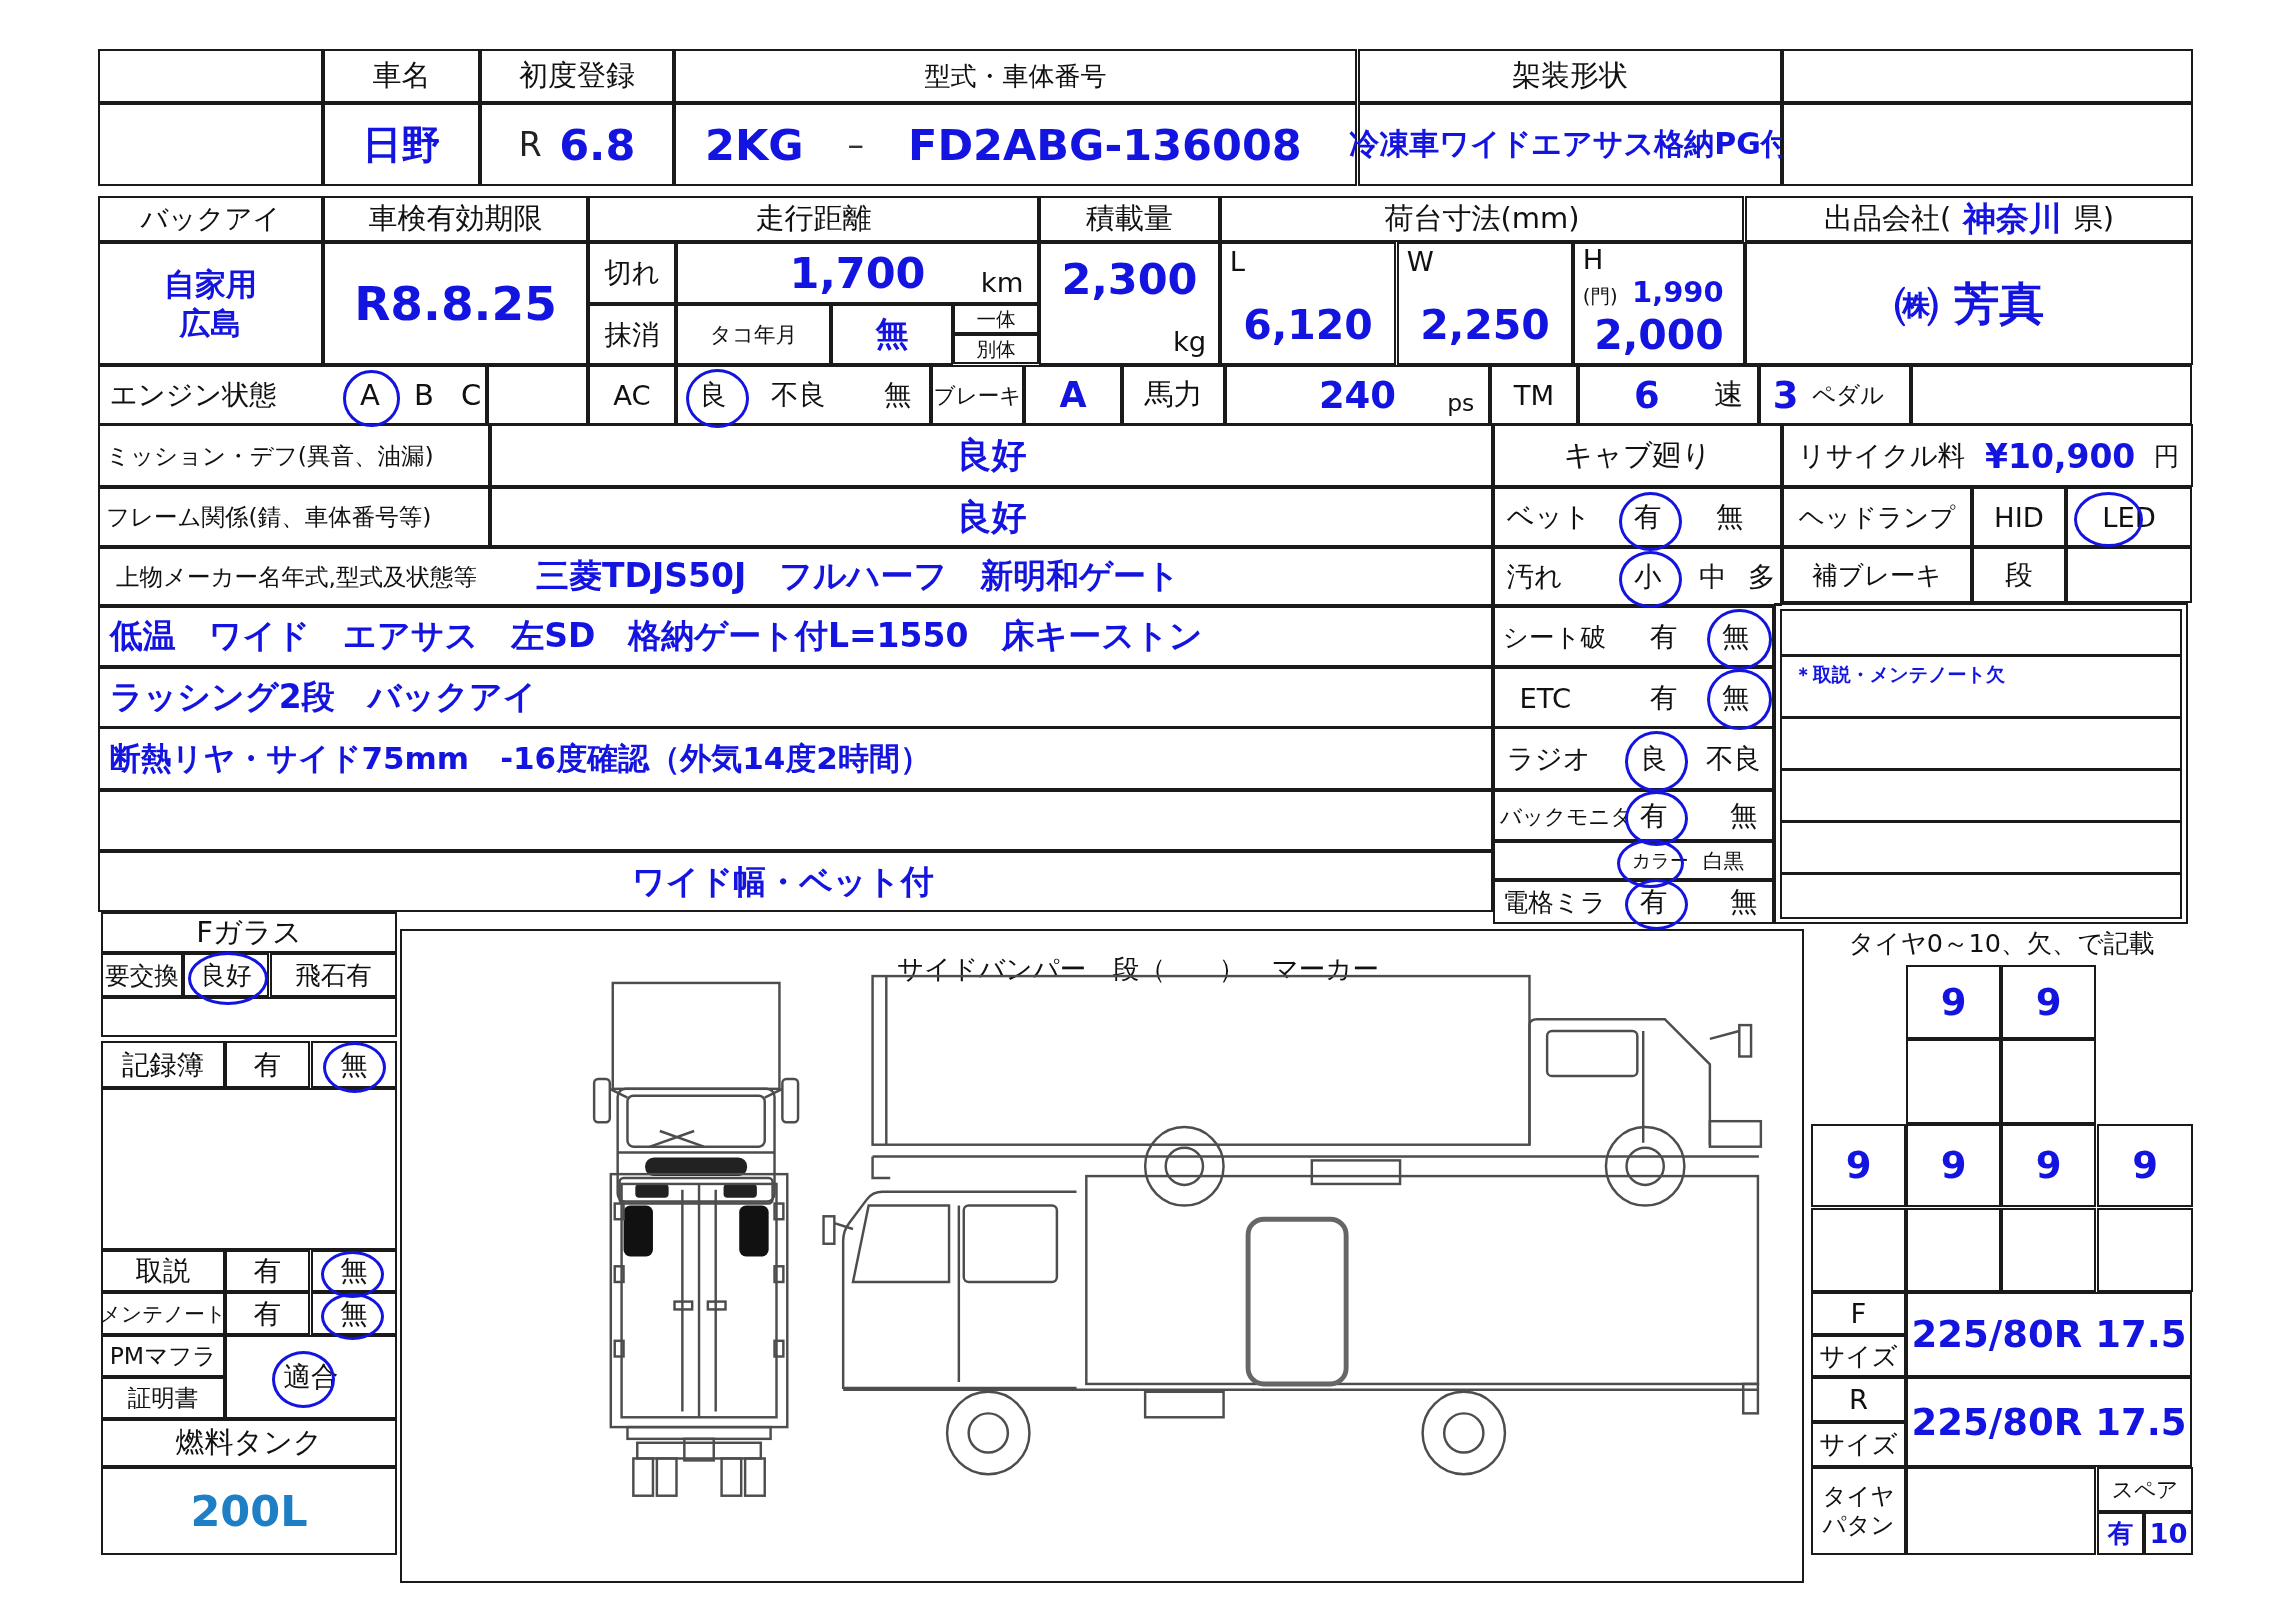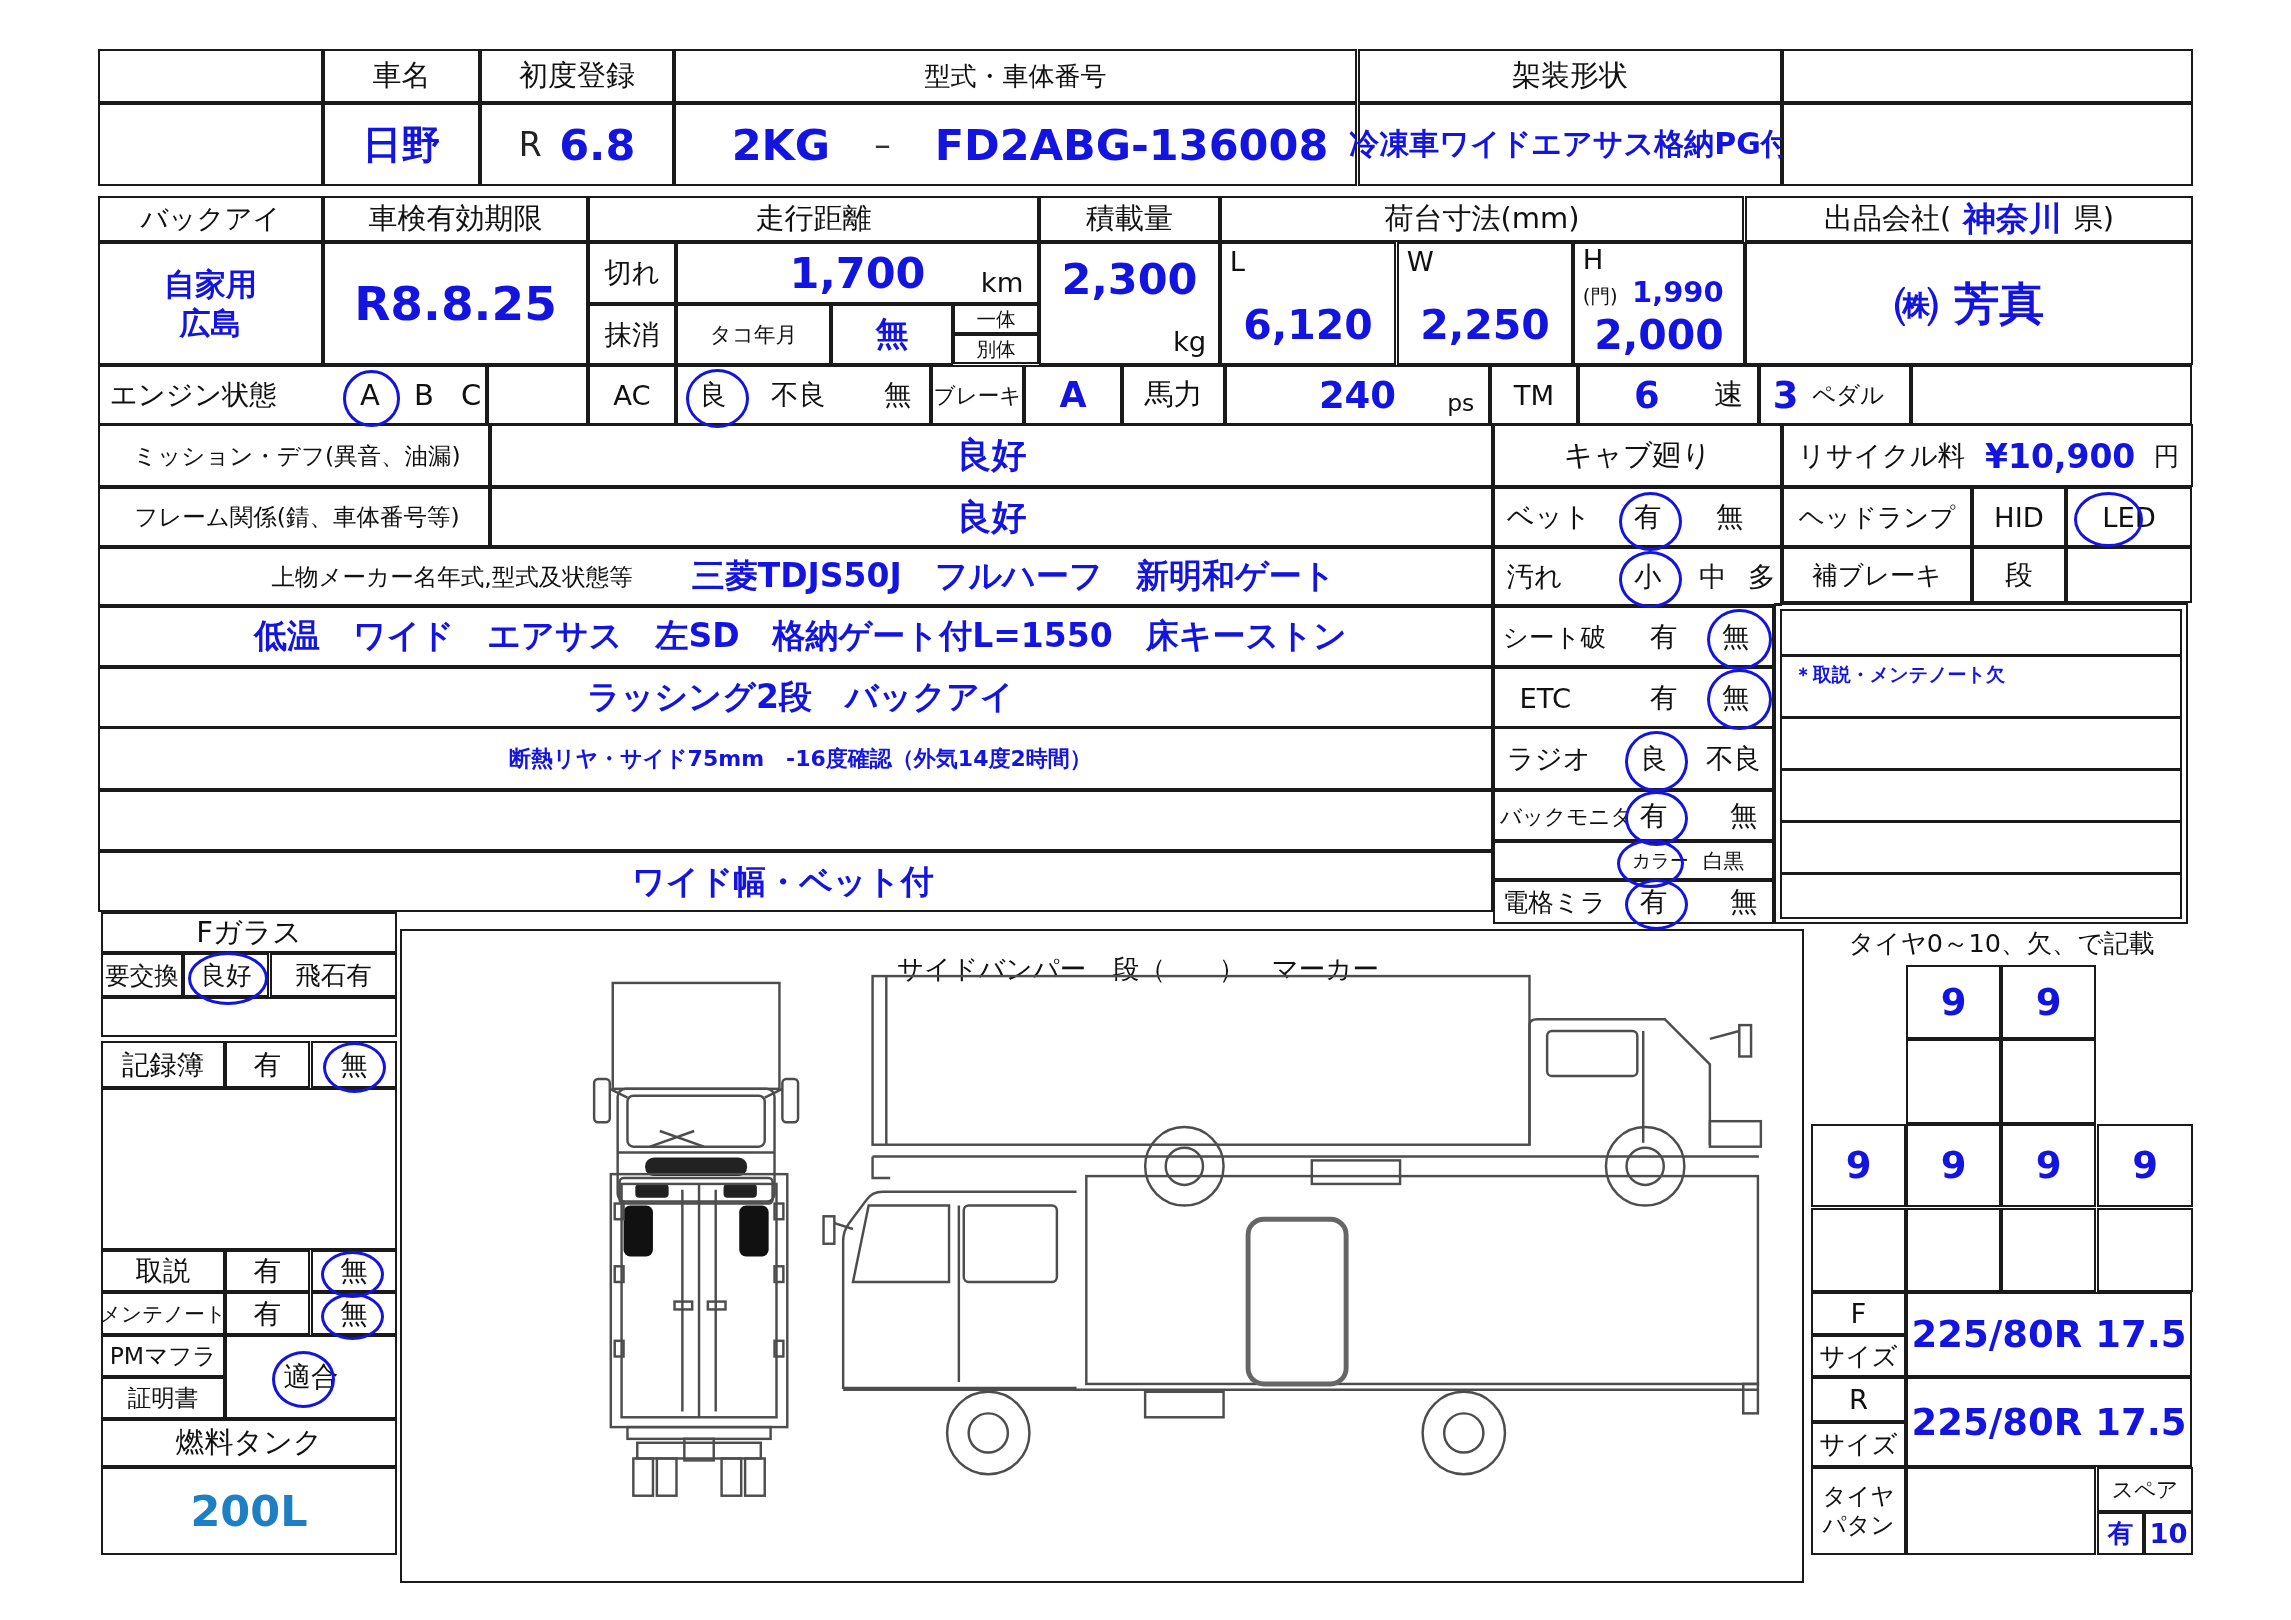--- a/index.html
+++ b/index.html
@@ -1,21 +1,21 @@
 <!DOCTYPE html>
 <html><head>
 <meta charset="utf-8">
 <style>
   html,body{margin:0;padding:0;background:#fff;}
   #sheet{position:relative;width:2292px;height:1620px;background:#fff;
          font-family:"DejaVu Sans","Liberation Sans",sans-serif;color:#111;}
   .c{position:absolute;box-sizing:border-box;border:2.5px solid #1a1a1a;background:#fff;
      display:flex;align-items:center;justify-content:center;font-size:27.4px;overflow:visible;white-space:nowrap;}
   .nb{border:none;background:transparent;}
-  .left{justify-content:center;}
+  .left{justify-content:flex-start;}
   .col{flex-direction:column;line-height:1.25;}
   .blue{color:#1414e0;font-weight:700;}
   .lblue{color:#1f7fc4;font-weight:700;}
   .t{position:absolute;white-space:nowrap;}
   .circ{position:absolute;border:3.9px solid #1414e0;border-radius:50%;background:transparent;}
   .hline{position:absolute;height:2.5px;background:#1a1a1a;}
   svg{position:absolute;}
 </style>
 </head>
 <body>
@@ -123,21 +123,21 @@
   <div class="c left" style="left:98px;top:424px;width:392px;height:63px;font-size:23.5px;padding-left:5.9px;">ミッション・デフ(異音、油漏)</div>
   <div class="c blue" style="left:490px;top:424px;width:1003px;height:63px;font-size:35px;">良好</div>
   <div class="c left" style="left:98px;top:487px;width:392px;height:60px;font-size:23.5px;padding-left:5.9px;">フレーム関係(錆、車体番号等)</div>
   <div class="c blue" style="left:490px;top:487px;width:1003px;height:60px;font-size:35px;">良好</div>
   <div class="c left" style="left:98px;top:547px;width:1395px;height:59px;padding-left:16px;gap:59px;">
     <span style="font-size:23.5px;">上物メーカー名年式,型式及状態等</span>
     <span class="blue" style="font-size:33px;">三菱TDJS50J　フルハーフ　新明和ゲート</span>
   </div>
   <div class="c left blue" style="left:98px;top:606px;width:1395px;height:61px;font-size:33px;padding-left:9.8px;">低温　ワイド　エアサス　左SD　格納ゲート付L=1550　床キーストン</div>
   <div class="c left blue" style="left:98px;top:667px;width:1395px;height:61px;font-size:33px;padding-left:9.8px;">ラッシング2段　バックアイ</div>
-  <div class="c left blue" style="left:98px;top:727px;width:1395px;height:63px;font-size:22px;padding-left:9.8px;">断熱リヤ・サイド75mm　-16度確認（外気14度2時間）</div>
+  <div class="c left blue" style="left:98px;top:727px;width:1395px;height:63px;font-size:31px;padding-left:9.8px;">断熱リヤ・サイド75mm　-16度確認（外気14度2時間）</div>
   <div class="c" style="left:98px;top:790px;width:1395px;height:61px;"></div>
   <div class="c" style="left:1493px;top:424px;width:289px;height:63px;font-size:29px;">キャブ廻り</div>
 
   <div class="c left" style="left:98px;top:851px;width:1395px;height:61px;">
     <span class="t blue" style="left:532px;font-size:33px;top:50%;transform:translateY(-50%);">ワイド幅・ベット付</span>
   </div>
   <div class="c" style="left:1493px;top:487px;width:289px;height:60px;">
     <span class="t" style="left:11.8px;font-size:27.4px;top:50%;transform:translateY(-50%);">ベット</span>
     <span class="t" style="left:139px;font-size:27.4px;top:50%;transform:translateY(-50%);">有</span>
     <span class="t" style="left:221px;font-size:27.4px;top:50%;transform:translateY(-50%);">無</span>

